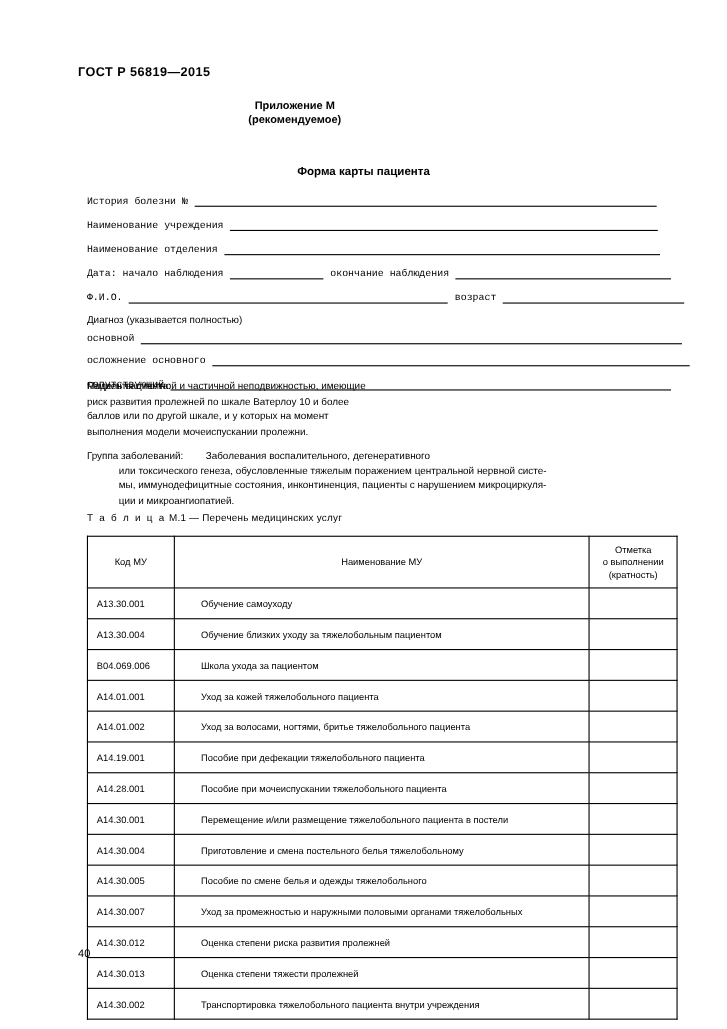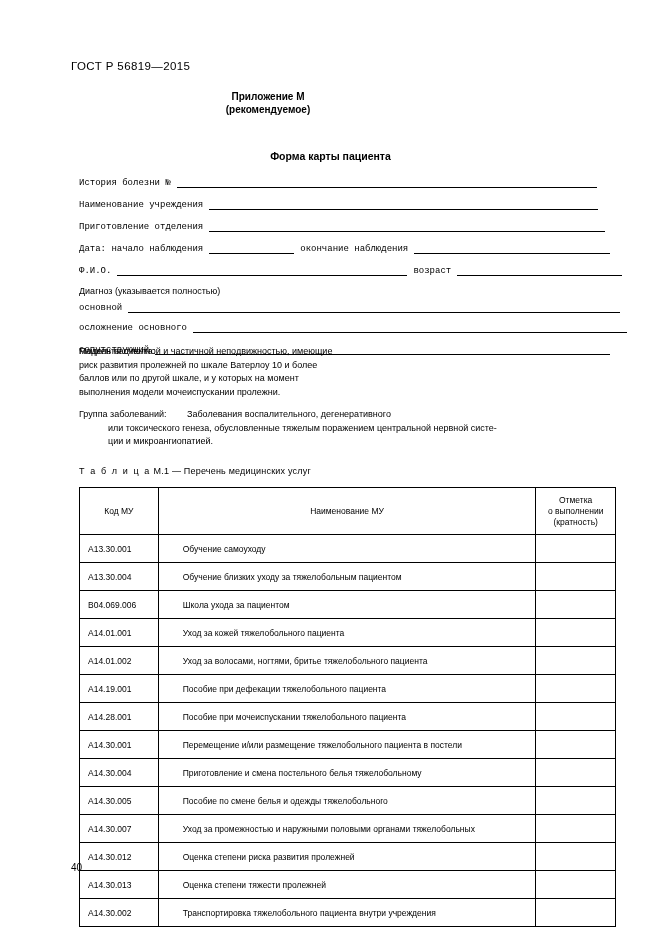--- a/index.html
+++ b/index.html
@@ -20,21 +20,21 @@
     left: 0; top: 0;
     width: 661px;
     height: 935px;
     box-sizing: border-box;
   }
   .std-header {
     position: absolute;
     left: 71px;
     top: 60px;
     font-size: 11.5px;
-    font-weight: normal;
+    font-weight: bold;
     letter-spacing: 0.4px;
   }
   .appendix {
     position: absolute;
     left: 0;
     top: 90px;
     width: 536px;
     text-align: center;
     font-size: 10px;
     font-weight: bold;
@@ -169,21 +169,21 @@
 
     <div class="fline">
       <span class="flabel">История болезни №</span><span class="sp"></span><span class="rule" style="width:420px"></span>
     </div>
 
     <div class="fline">
       <span class="flabel">Наименование  учреждения</span><span class="sp"></span><span class="rule" style="width:389px"></span>
     </div>
 
     <div class="fline">
-      <span class="flabel">Приготовление отделения</span><span class="sp"></span><span class="rule" style="width:396px"></span>
+      <span class="flabel">Наименование отделения</span><span class="sp"></span><span class="rule" style="width:396px"></span>
     </div>
 
     <div class="fline">
       <span class="flabel">Дата: начало наблюдения</span><span class="sp"></span><span class="rule" style="width:85px"></span><span class="sp"></span><span class="flabel">окончание наблюдения</span><span class="sp"></span><span class="rule" style="width:196px"></span>
     </div>
 
     <div class="fline">
       <span class="flabel">Ф.И.О.</span><span class="sp"></span><span class="rule" style="width:290px"></span><span class="sp"></span><span class="flabel">возраст</span><span class="sp"></span><span class="rule" style="width:165px"></span>
     </div>
 
@@ -213,20 +213,21 @@
     </div>
   </div>
 
   <div class="block" style="left:79px; top:408px; width:545px;">
     <span class="bl-label">Группа заболеваний:</span>
     <div class="bl-body" style="margin-left:108px">
       <div>Заболевания воспалительного, дегенеративного</div>
     </div>
     <div style="margin-left:29px; margin-top:0px">
       <div>или токсического генеза, обусловленные тяжелым поражением центральной нервной систе-</div>
+      <div>мы, иммунодефицитные состояния, инконтиненция, пациенты с нарушением микроциркуля-</div>
       <div>ции и микроангиопатией.</div>
     </div>
   </div>
 
   <div class="tbl-caption">
     <span class="sp-letters">Т а б л и ц а</span>
     <span>М.1 — Перечень медицинских услуг</span>
   </div>
 
   <table class="mu">

